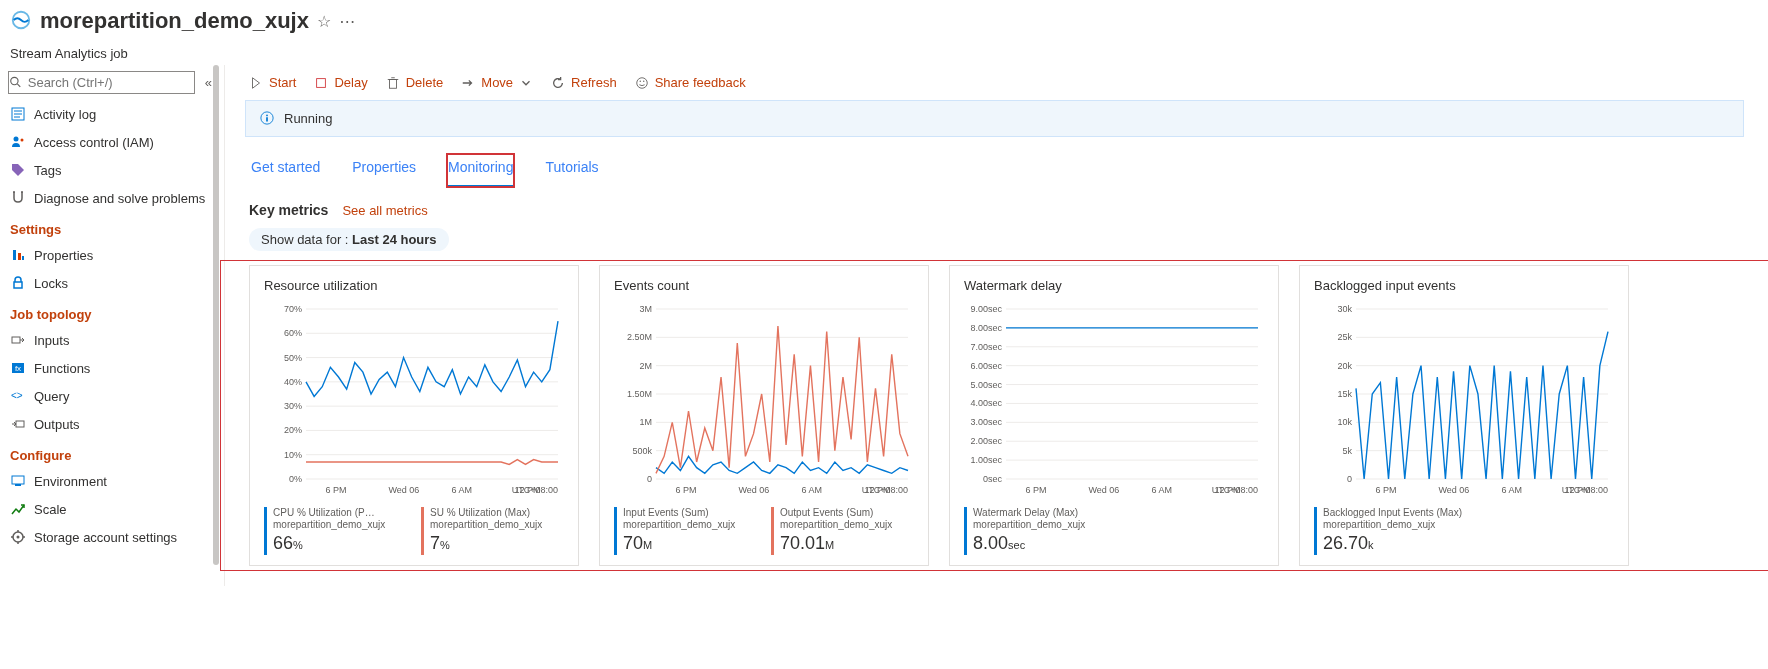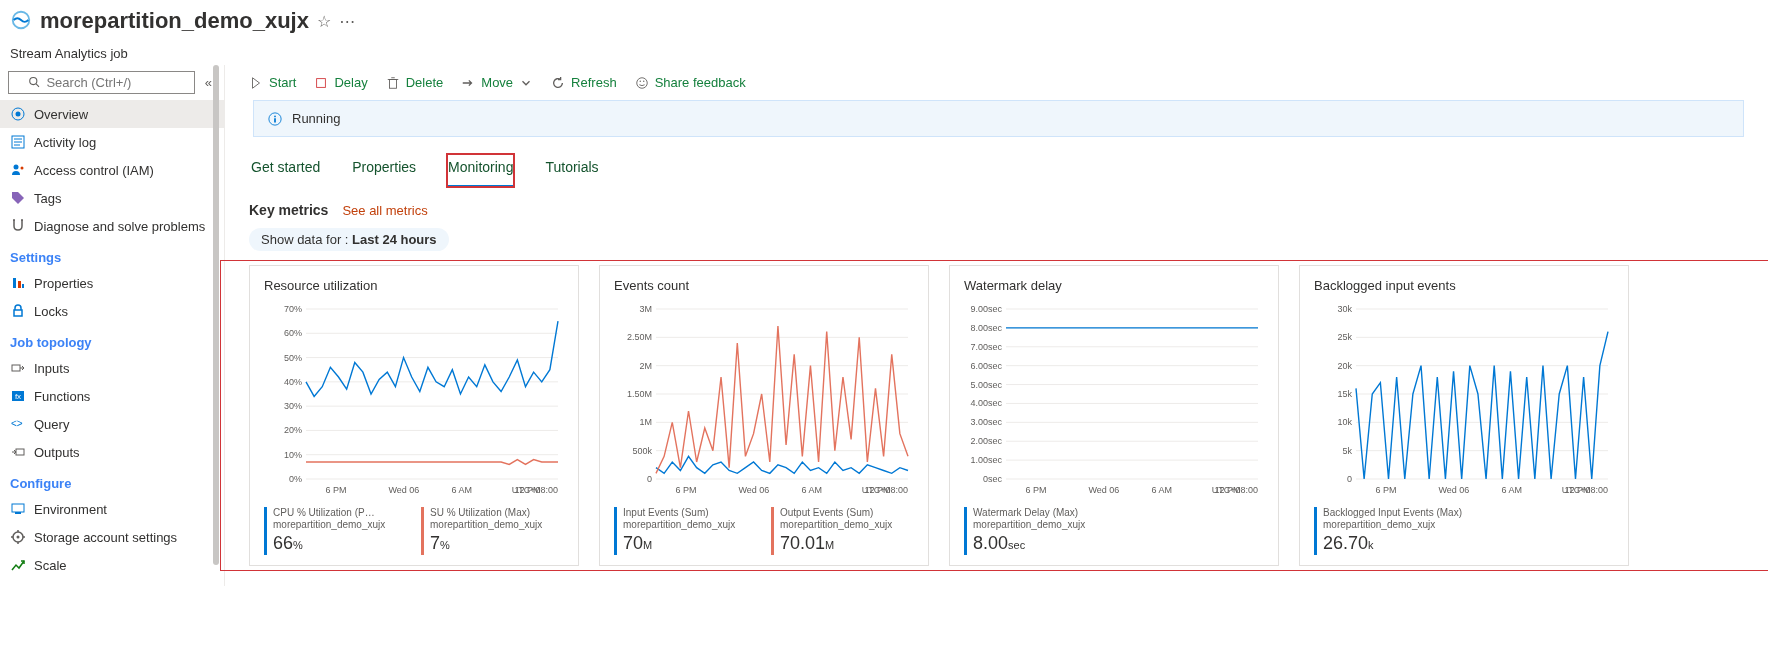--- a/index.html
+++ b/index.html
@@ -4,34 +4,34 @@
 <style>
 * { box-sizing: border-box; margin: 0; padding: 0; font-family: "Segoe UI", Arial, sans-serif; }
 body { background: #fff; color: #323130; font-size: 13px; width: 1768px; }
 .header { display: flex; align-items: center; padding: 8px 10px 4px 10px; gap: 8px; }
 .header .svc-icon svg { width: 22px; height: 22px; }
 .header h1 { font-size: 22px; font-weight: 600; }
 .header .star, .header .more { font-size: 16px; color: #605e5c; cursor: pointer; }
 .layout { display: flex; }
 .sidebar { width: 225px; border-right: 1px solid #edebe9; }
 .search-row { display: flex; align-items: center; padding: 6px 8px; gap: 6px; }
-.search-box { display: flex; align-items: center; border: 1px solid #8a8886; padding: 3px 20px; flex: 1; gap: 6px; }
+.search-box { display: flex; align-items: center; border: 1px solid #8a8886; padding: 3px 1px; flex: 1; gap: 6px; }
 .search-box input { border: none; outline: none; width: 100%; font-size: 13px; }
 .collapse-icon { color: #605e5c; font-size: 13px; cursor: pointer; padding: 0 4px; }
 .nav-item { display: flex; align-items: center; gap: 8px; padding: 6px 10px; cursor: pointer; font-size: 13px; }
 .nav-item.active { background: #edebe9; }
 .nav-item svg, .nav-item .ico { width: 16px; height: 16px; flex-shrink: 0; }
-.nav-head { font-size: 13px; font-weight: 600; padding: 10px 10px 4px 10px; color: #3b82f6; }
+.nav-head { font-size: 13px; font-weight: 600; padding: 10px 10px 4px 10px; color: #c2410c; }
 .main { flex: 1; padding: 0 0 20px 0; position: relative; }
 .toolbar { display: flex; align-items: center; gap: 18px; padding: 10px 24px; }
-.tb-btn { display: flex; align-items: center; gap: 6px; cursor: pointer; color: #15803d; font-size: 13px; }
+.tb-btn { display: flex; align-items: center; gap: 6px; cursor: pointer; color: #c2410c; font-size: 13px; }
 .tb-btn svg { width: 14px; height: 14px; }
-.status-bar { margin: 0 24px 16px 28px; background: #eff6fc; border: 1px solid #cfe4fa; padding: 10px 14px; display: flex; align-items: flex-end; gap: 10px; font-size: 13px; }
+.status-bar { margin: 0 24px 16px 20px; background: #eff6fc; border: 1px solid #cfe4fa; padding: 10px 14px; display: flex; align-items: flex-start; gap: 10px; font-size: 13px; }
 .tabs { display: flex; gap: 28px; padding: 0 24px; margin-bottom: 14px; }
-.tab { padding: 6px 2px 10px 2px; cursor: pointer; font-size: 14px; color: #14532d; }
+.tab { padding: 6px 2px 10px 2px; cursor: pointer; font-size: 14px; color: #3b82f6; }
 .tab.active { border-bottom: 3px solid #0078d4; font-weight: 400; }
 .tab.hl { outline: 2px solid #d13438; outline-offset: -2px; }
 .section-row { display: flex; align-items: center; gap: 14px; padding: 0 24px; margin-bottom: 10px; }
 .section-row h3 { font-size: 14px; font-weight: 600; }
 .link { color: #c2410c; cursor: pointer; font-size: 13px; }
 .pill { display: inline-block; background: #eff6fc; border-radius: 12px; padding: 4px 12px; margin: 0 24px 14px 24px; font-size: 13px; }
 .pill b { font-weight: 600; }
 .cards { display: flex; gap: 20px; padding: 0 24px; outline: 1px solid #d13438; outline-offset: 4px; }
 .card { border: 1px solid #e1dfdd; padding: 12px 14px 10px 14px; width: 330px; }
 .card h4 { font-size: 13px; font-weight: 400; margin-bottom: 8px; }
@@ -68,27 +68,20 @@
         <svg width="13" height="13" viewBox="0 0 16 16">
             <circle cx="6" cy="6" r="5" fill="none" stroke="#605e5c" stroke-width="1.5"></circle>
             <line x1="10" y1="10" x2="14" y2="14" stroke="#605e5c" stroke-width="1.5"></line>
           </svg>
         <input placeholder="Search (Ctrl+/)" style="">
       </div>
       <span class="collapse-icon">«</span>
     </div>
     <div class="scrollbar" style="position:relative;right:auto;top:auto;height:0;"></div>
 
-    <div class="nav-item active">
-      <svg viewBox="0 0 16 16">
-          <circle cx="8" cy="8" r="6" fill="none" stroke="#0078d4"></circle>
-          <circle cx="8" cy="8" r="2.5" fill="#0078d4"></circle>
-        </svg>
-      <span>Overview</span>
-    </div>
     <div class="nav-item">
       <svg viewBox="0 0 16 16">
           <rect x="2" y="2" width="12" height="12" fill="none" stroke="#0078d4"></rect>
           <line x1="4" y1="5" x2="12" y2="5" stroke="#0078d4"></line>
           <line x1="4" y1="8" x2="12" y2="8" stroke="#0078d4"></line>
           <line x1="4" y1="11" x2="10" y2="11" stroke="#0078d4"></line>
         </svg>
       <span>Activity log</span>
     </div>
     <div class="nav-item">
@@ -163,32 +156,32 @@
     <div class="nav-head">Configure</div>
     <div class="nav-item">
       <svg viewBox="0 0 16 16">
           <rect x="2" y="3" width="12" height="8" fill="none" stroke="#0078d4"></rect>
           <rect x="5" y="11" width="6" height="2" fill="#0078d4"></rect>
         </svg>
       <span>Environment</span>
     </div>
     <div class="nav-item">
       <svg viewBox="0 0 16 16">
+          <path d="M2 13 L6 8 L9 11 L14 4" fill="none" stroke="#107c10" stroke-width="1.5"></path>
+          <path d="M11 4 L14 4 L14 7" fill="none" stroke="#107c10" stroke-width="1.5"></path>
+        </svg>
+      <span>Scale</span>
+    </div>
+    <div class="nav-item">
+      <svg viewBox="0 0 16 16">
           <circle cx="8" cy="8" r="5" fill="none" stroke="#605e5c" stroke-width="1.5"></circle>
           <circle cx="8" cy="8" r="1.5" fill="#605e5c"></circle>
           <path d="M8 1 L8 3 M8 13 L8 15 M1 8 L3 8 M13 8 L15 8" stroke="#605e5c" stroke-width="1.5"></path>
         </svg>
       <span>Storage account settings</span>
-    </div>
-    <div class="nav-item">
-      <svg viewBox="0 0 16 16">
-          <path d="M2 13 L6 8 L9 11 L14 4" fill="none" stroke="#107c10" stroke-width="1.5"></path>
-          <path d="M11 4 L14 4 L14 7" fill="none" stroke="#107c10" stroke-width="1.5"></path>
-        </svg>
-      <span>Scale</span>
     </div>
   </aside>
 
   <main class="main">
     <div style="position:absolute;left:-12px;top:0;width:6px;height:500px;background:#c8c6c4;border-radius:3px;"></div>
 
     <div class="toolbar">
       <div class="tb-btn">
         <svg viewBox="0 0 16 16">
             <path d="M4 2 L12 8 L4 14 Z" fill="none" stroke="#605e5c"></path>

